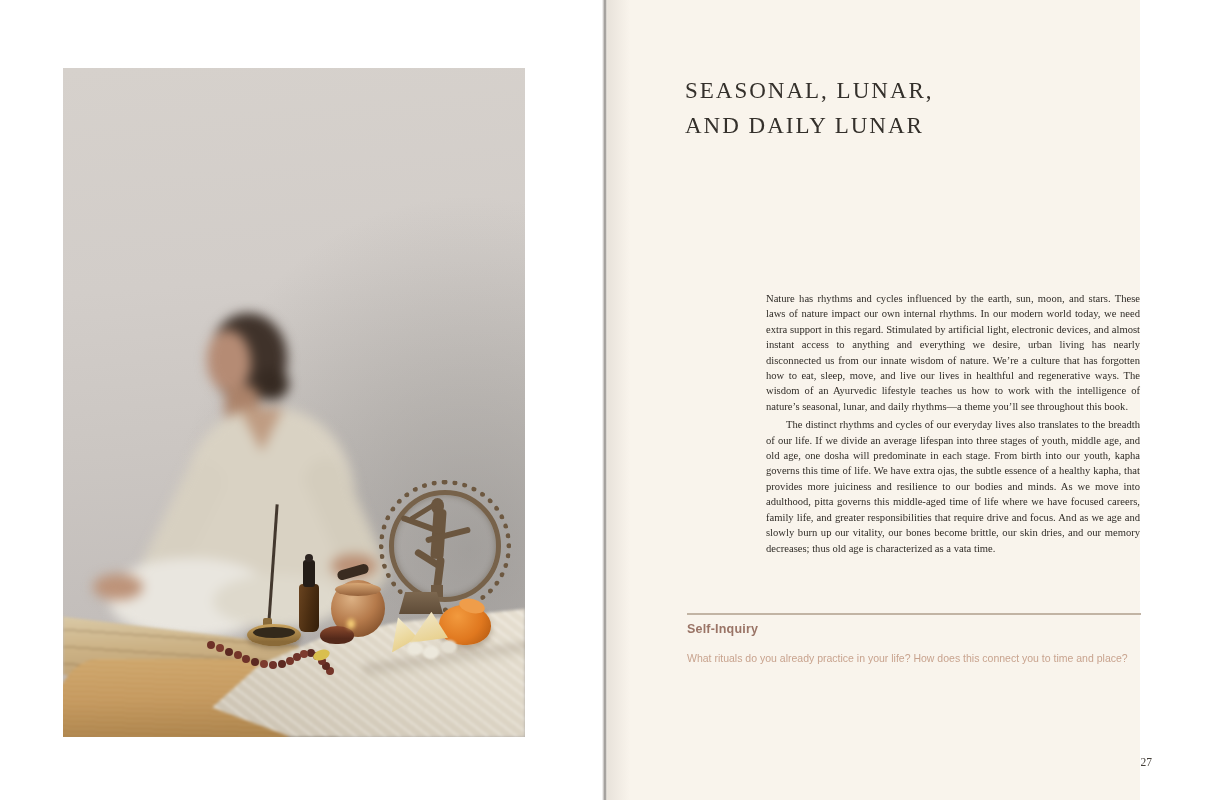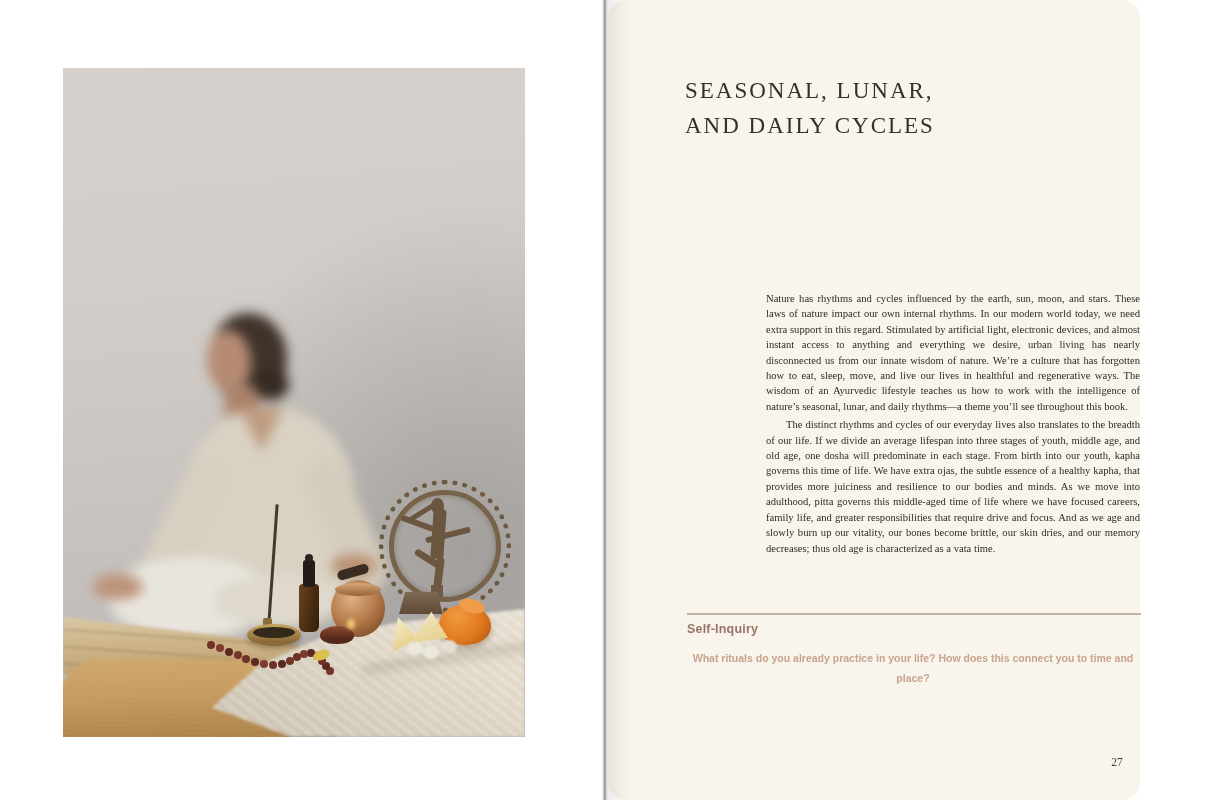--- a/index.html
+++ b/index.html
@@ -1,21 +1,21 @@
 <!DOCTYPE html>
 <html><head>
 <meta charset="utf-8">
 <style>
   html,body{margin:0;padding:0;background:#ffffff;}
   .spread{position:relative;width:1212px;height:800px;overflow:hidden;font-family:"Liberation Serif",serif;}
   
   .page-left{position:absolute;left:0;top:0;width:603px;height:800px;background:#ffffff;}
   .gutter{position:absolute;left:602px;top:0;width:6px;height:800px;
           background:linear-gradient(90deg,#ffffff 0%,#c2bfbc 30%,#8f8c89 50%,#d9d5cf 75%,#f2ece4 100%);}
-  .page-right{position:absolute;left:608px;top:0;width:532px;height:800px;background:#f9f4ec;border-radius:17px;}
+  .page-right{position:absolute;left:608px;top:0;width:532px;height:800px;background:#f9f4ec;}
   .page-right::before{content:"";position:absolute;left:0;top:0;width:22px;height:100%;
           background:linear-gradient(90deg,rgba(90,80,70,.10),rgba(90,80,70,0));}
 
   
   .photo{position:absolute;left:63px;top:68px;width:462px;height:669px;overflow:hidden;background:#cdc8c4;}
   .photo *{position:absolute;}
   .wall{left:0;top:0;width:462px;height:669px;
         background:radial-gradient(ellipse at 88% 72%,rgba(120,119,116,.45),rgba(120,119,116,0) 52%),
                    linear-gradient(175deg,#d6d1cc 0%,#d2cdc9 32%,#cbc6c2 55%,#c3bebb 78%,#bab6b4 100%);}
   .woman{left:0;top:0;width:462px;height:669px;filter:blur(6px);}
@@ -99,22 +99,22 @@
   .title{position:absolute;left:77px;top:58px;font-size:23px;line-height:35px;letter-spacing:2px;
          color:#34302b;font-weight:400;}
   .body-col{position:absolute;left:155px;top:288px;width:380px;font-size:10.6px;line-height:15.4px;
          color:#2f2b26;text-align:justify;}
   .body-col p{margin:3px;}
   .body-col p + p{text-indent:20px;}
   .rule{position:absolute;left:79px;top:613px;width:454px;height:1.5px;background:#c2b4a4;}
   .si-heading{position:absolute;left:79px;top:622px;font-family:"Liberation Sans",sans-serif;
          font-size:12.5px;font-weight:700;color:#9a7466;letter-spacing:.2px;}
   .si-question{position:absolute;left:79px;top:648px;width:452px;font-family:"Liberation Sans",sans-serif;
-         font-size:10.5px;line-height:20px;color:#c8a38e;font-weight:700;text-align:center;}
-  .folio{position:absolute;left:489px;top:756px;width:40px;text-align:center;font-size:11.5px;color:#443f39;}
+         font-size:10.5px;line-height:20px;color:#c8a38e;font-weight:400;}
+  .folio{position:absolute;left:504px;top:756px;width:40px;text-align:right;font-size:11.5px;color:#443f39;}
 </style>
 </head>
 <body>
 
 <div class="spread">
 
   <div class="page-left">
     <div class="photo">
       <div class="wall"></div>
 
@@ -183,21 +183,21 @@
           <div class="fl fl3"></div>
         </div>
       </div>
     </div>
   </div>
 
   <div class="gutter"></div>
 
   <div class="page-right">
     <h1 class="title"><span>SEASONAL, LUNAR,</span><br>
-      <span>AND DAILY CYCLES</span></h1>
+      <span>AND DAILY LUNAR</span></h1>
 
     <div class="body-col">
       <p>Nature has rhythms and cycles influenced by the earth, sun, moon, and stars. These laws of nature impact our own internal rhythms. In our modern world today, we need extra support in this regard. Stimulated by artificial light, electronic devices, and almost instant access to anything and everything we desire, urban living has nearly disconnected us from our innate wisdom of nature. We’re a culture that has forgotten how to eat, sleep, move, and live our lives in healthful and regenerative ways. The wisdom of an Ayurvedic lifestyle teaches us how to work with the intelligence of nature’s seasonal, lunar, and daily rhythms—a theme you’ll see throughout this book.</p>
       <p>The distinct rhythms and cycles of our everyday lives also translates to the breadth of our life. If we divide an average lifespan into three stages of youth, middle age, and old age, one dosha will predominate in each stage. From birth into our youth, kapha governs this time of life. We have extra ojas, the subtle essence of a healthy kapha, that provides more juiciness and resilience to our bodies and minds. As we move into adulthood, pitta governs this middle-aged time of life where we have focused careers, family life, and greater responsibilities that require drive and focus. And as we age and slowly burn up our vitality, our bones become brittle, our skin dries, and our memory decreases; thus old age is characterized as a vata time.</p>
     </div>
 
     <div class="rule"></div>
     <div class="si-heading">Self-Inquiry</div>
     <div class="si-question">What rituals do you already practice in your life? How does this connect you to time and place?</div>
 

